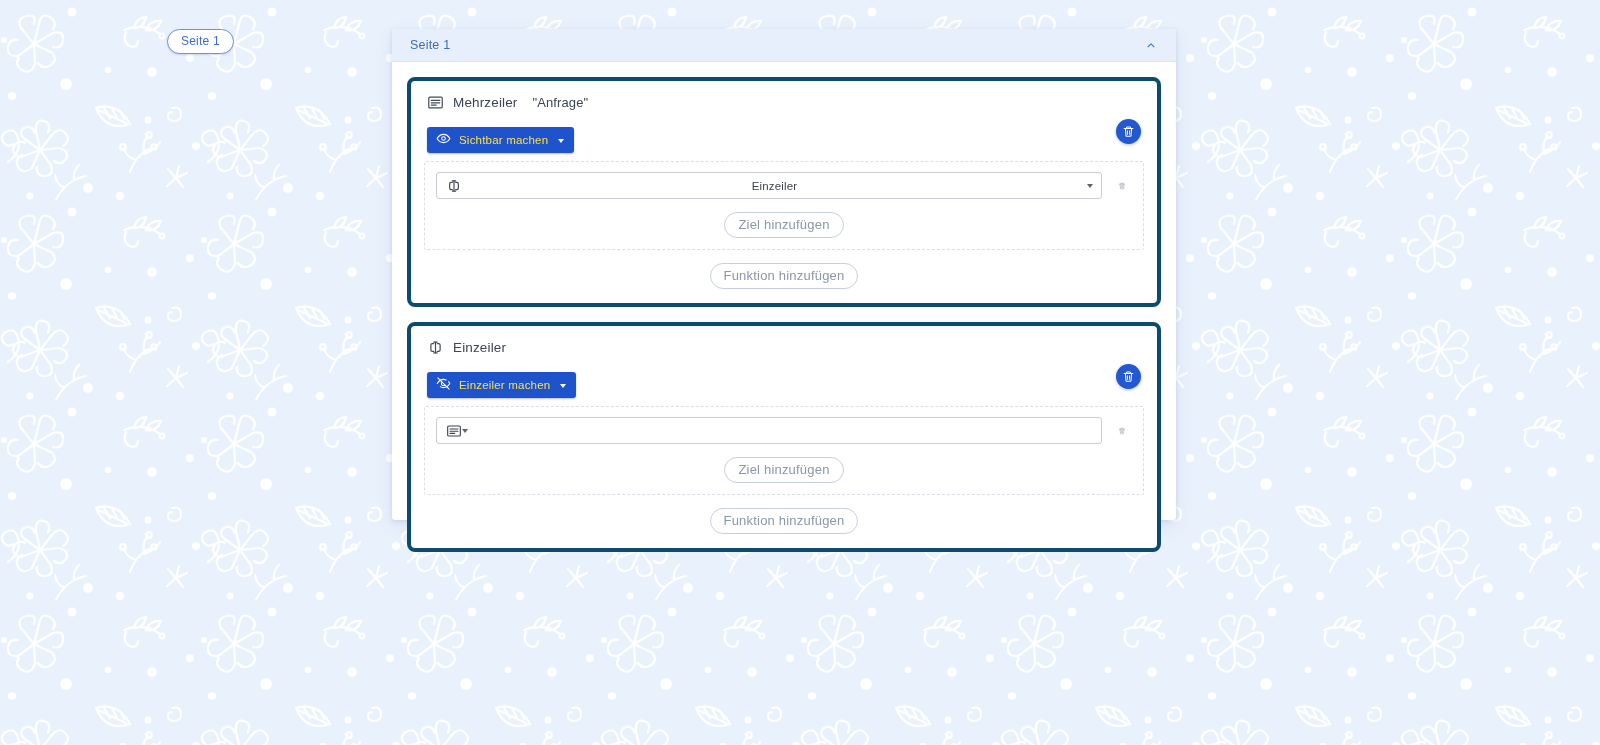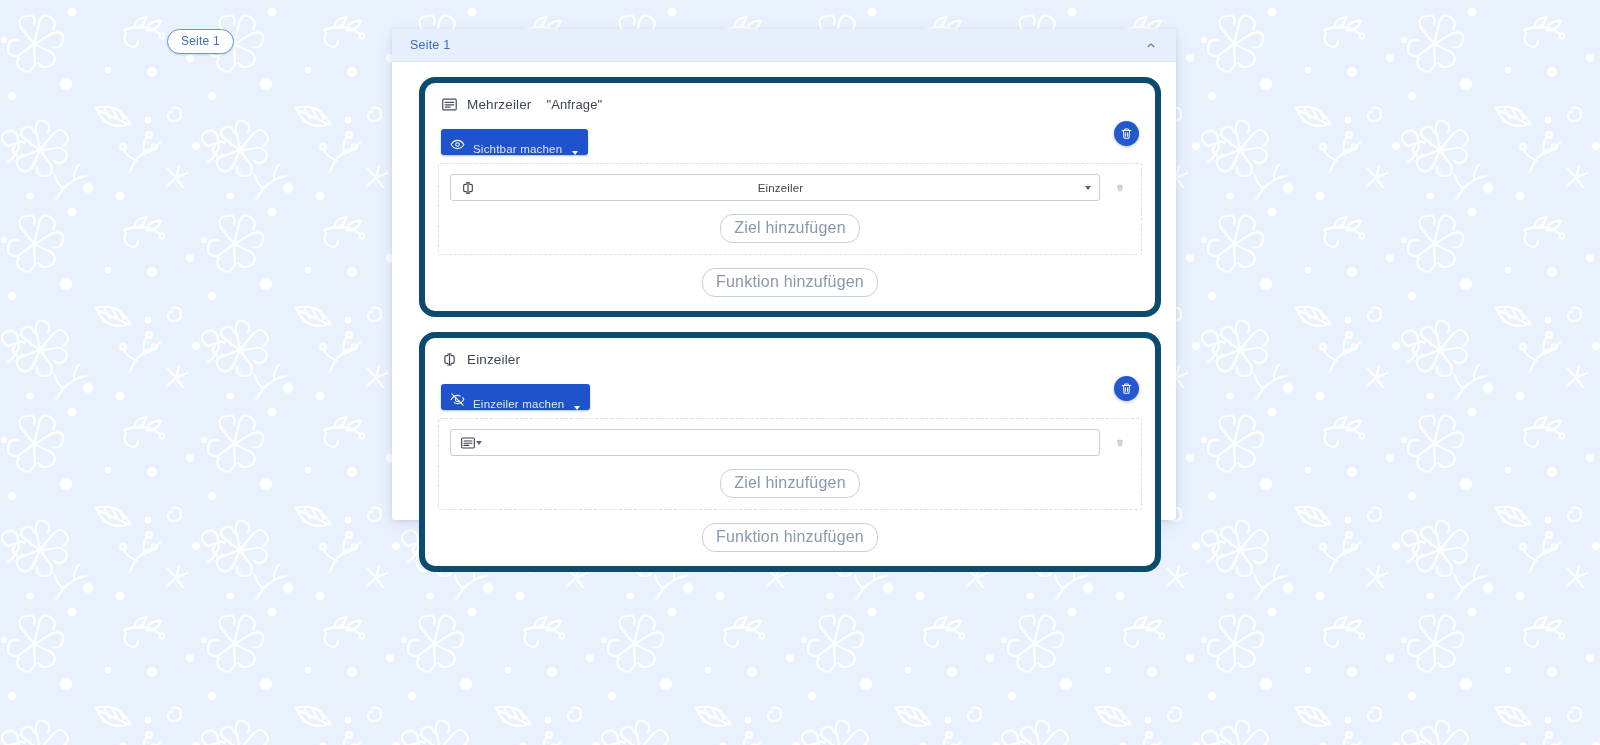--- a/index.html
+++ b/index.html
@@ -71,25 +71,24 @@
   .chev-btn {
     width: 22px; height: 22px;
     display: flex; align-items: center; justify-content: center;
     background: transparent; border: 0; cursor: pointer;
   }
 
   .page-body { padding: 15px 15px 17px; }
 
   
   .fn-block {
-    border: 6px solid #0c4a6e;
-    border-radius: 16px;
+    border: 4px solid #0c4a6e;
+    border-radius: 8px;
     background: #fff;
     margin-bottom: 15px;
-    margin-left: 12px;
   }
   .fn-block:last-child { margin-bottom: 0; }
 
   .fn-head {
     display: flex;
     align-items: center;
     gap: 9px;
     padding: 13px 16px 2px 16px;
   }
   .fn-head .fn-icon { display: flex; align-items: center; }
@@ -108,27 +107,27 @@
   
   .fn-actions {
     display: flex;
     align-items: center;
     padding: 9px 16px 0 16px;
     position: relative;
     height: 44px;
   }
   .split-btn {
     display: inline-flex;
-    align-items: flex-end;
+    align-items: center;
     background: #1f53cc;
     border: 0;
     border-radius: 3px;
     height: 26px;
     padding: 0 6px 0 9px;
-    color: #e5e5e5;
+    color: #fde047;
     cursor: pointer;
     box-shadow: 0 1px 2px rgba(30,70,170,.35);
   }
   .split-btn .lbl {
     font-size: 11.5px;
     letter-spacing: .2px;
     padding: 0 7px 0 8px;
     white-space: nowrap;
   }
   .split-btn .caret {
@@ -196,21 +195,21 @@
     cursor: pointer;
   }
 
   .ghost-btn {
     display: block;
     margin: 13px auto 0;
     background: #fff;
     border: 1px solid #c6cfe0;
     border-radius: 13px;
     color: #8b97ab;
-    font-size: 16px;
+    font-size: 13px;
     letter-spacing: .2px;
     padding: 4px 13px 5px;
     cursor: pointer;
     font-family: "Liberation Sans", sans-serif;
   }
   .fn-foot { padding: 6px 16px 14px; }
   .fn-foot .ghost-btn { margin-top: 7px; }
 </style>
 </head>
 <body>

